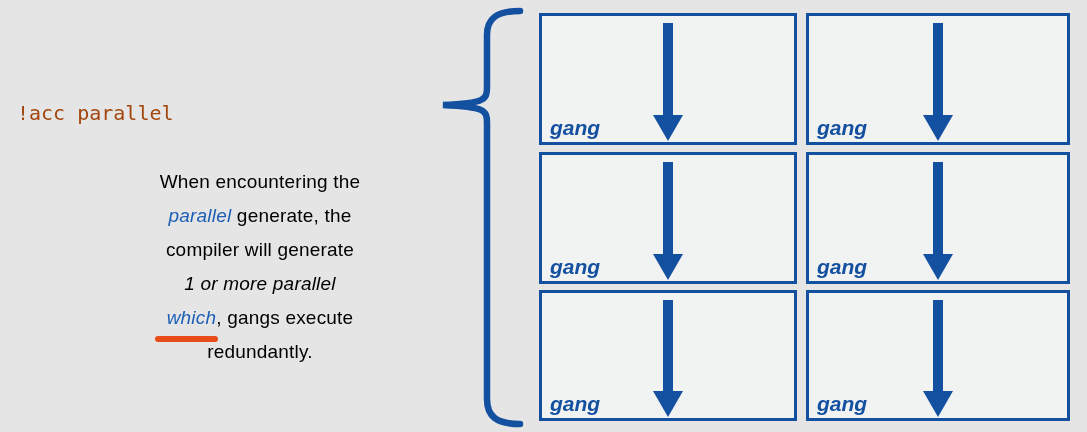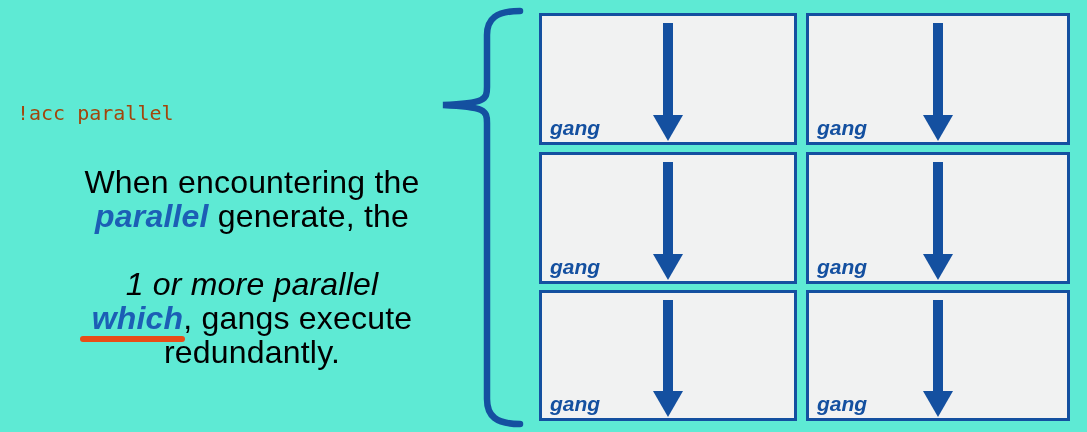--- a/index.html
+++ b/index.html
@@ -8,51 +8,51 @@
     --underline-orange: #E84D17;
     --code-brown: #A3450C;
     --box-fill: #F1F2F2;
   }
   * { margin: 0; padding: 0; box-sizing: border-box; }
   html, body { background: #ffffff; }
   .canvas {
     position: relative;
     width: 1087px;
     height: 432px;
-    background: #5eead4;
+    background: #e5e5e5;
     overflow: hidden;
     font-family: "Liberation Sans", sans-serif;
   }
 
   
   .code-line {
     position: absolute;
     left: 17px;
     top: 101px;
     font-family: "DejaVu Sans Mono", "Liberation Mono", monospace;
     font-size: 20px;
     color: var(--code-brown);
     white-space: pre;
   }
 
   
   .explanation {
     position: absolute;
-    left: 42px;
+    left: 50px;
     top: 165px;
     width: 420px;
     text-align: center;
-    font-size: 32px;
+    font-size: 19px;
     line-height: 34px;
     color: #000000;
     letter-spacing: 0.2px;
   }
   .kw {
     color: var(--text-blue);
-    font-weight: bold;
+    font-weight: normal;
     font-style: italic;
   }
   .em { font-style: italic; text-align: right; }
   .orange-underline { position: relative; display: inline-block; }
   .orange-underline::after {
     content: "";
     position: absolute;
     left: -12px;
     right: -2px;
     bottom: -7px;
@@ -115,21 +115,21 @@
 </head>
 <body>
 
 <div class="canvas">
 
   <div class="code-line">!acc parallel</div>
 
   <div class="explanation">
     <span>When encountering the</span><br>
     <span class="kw">parallel</span><span> generate, the</span><br>
-    <br>
+    <span>compiler will generate</span><br>
     <span class="em">1 or more parallel</span><br>
     <span class="kw orange-underline">which</span><span>, gangs execute</span><br>
     <span>redundantly.</span>
   </div>
 
   <svg class="brace" width="90" height="425" viewBox="0 0 90 425">
     <path d="M 84 6 C 60 6, 51 14, 51 30 L 51 82 C 51 95, 49 98, 7 100 C 49 102, 51 105, 51 118 L 51 394 C 51 411, 60 419, 84 419"></path>
   </svg>
 
   <div class="gang-box" style="left:539px; top:13px; width:258px; height:132px;">

